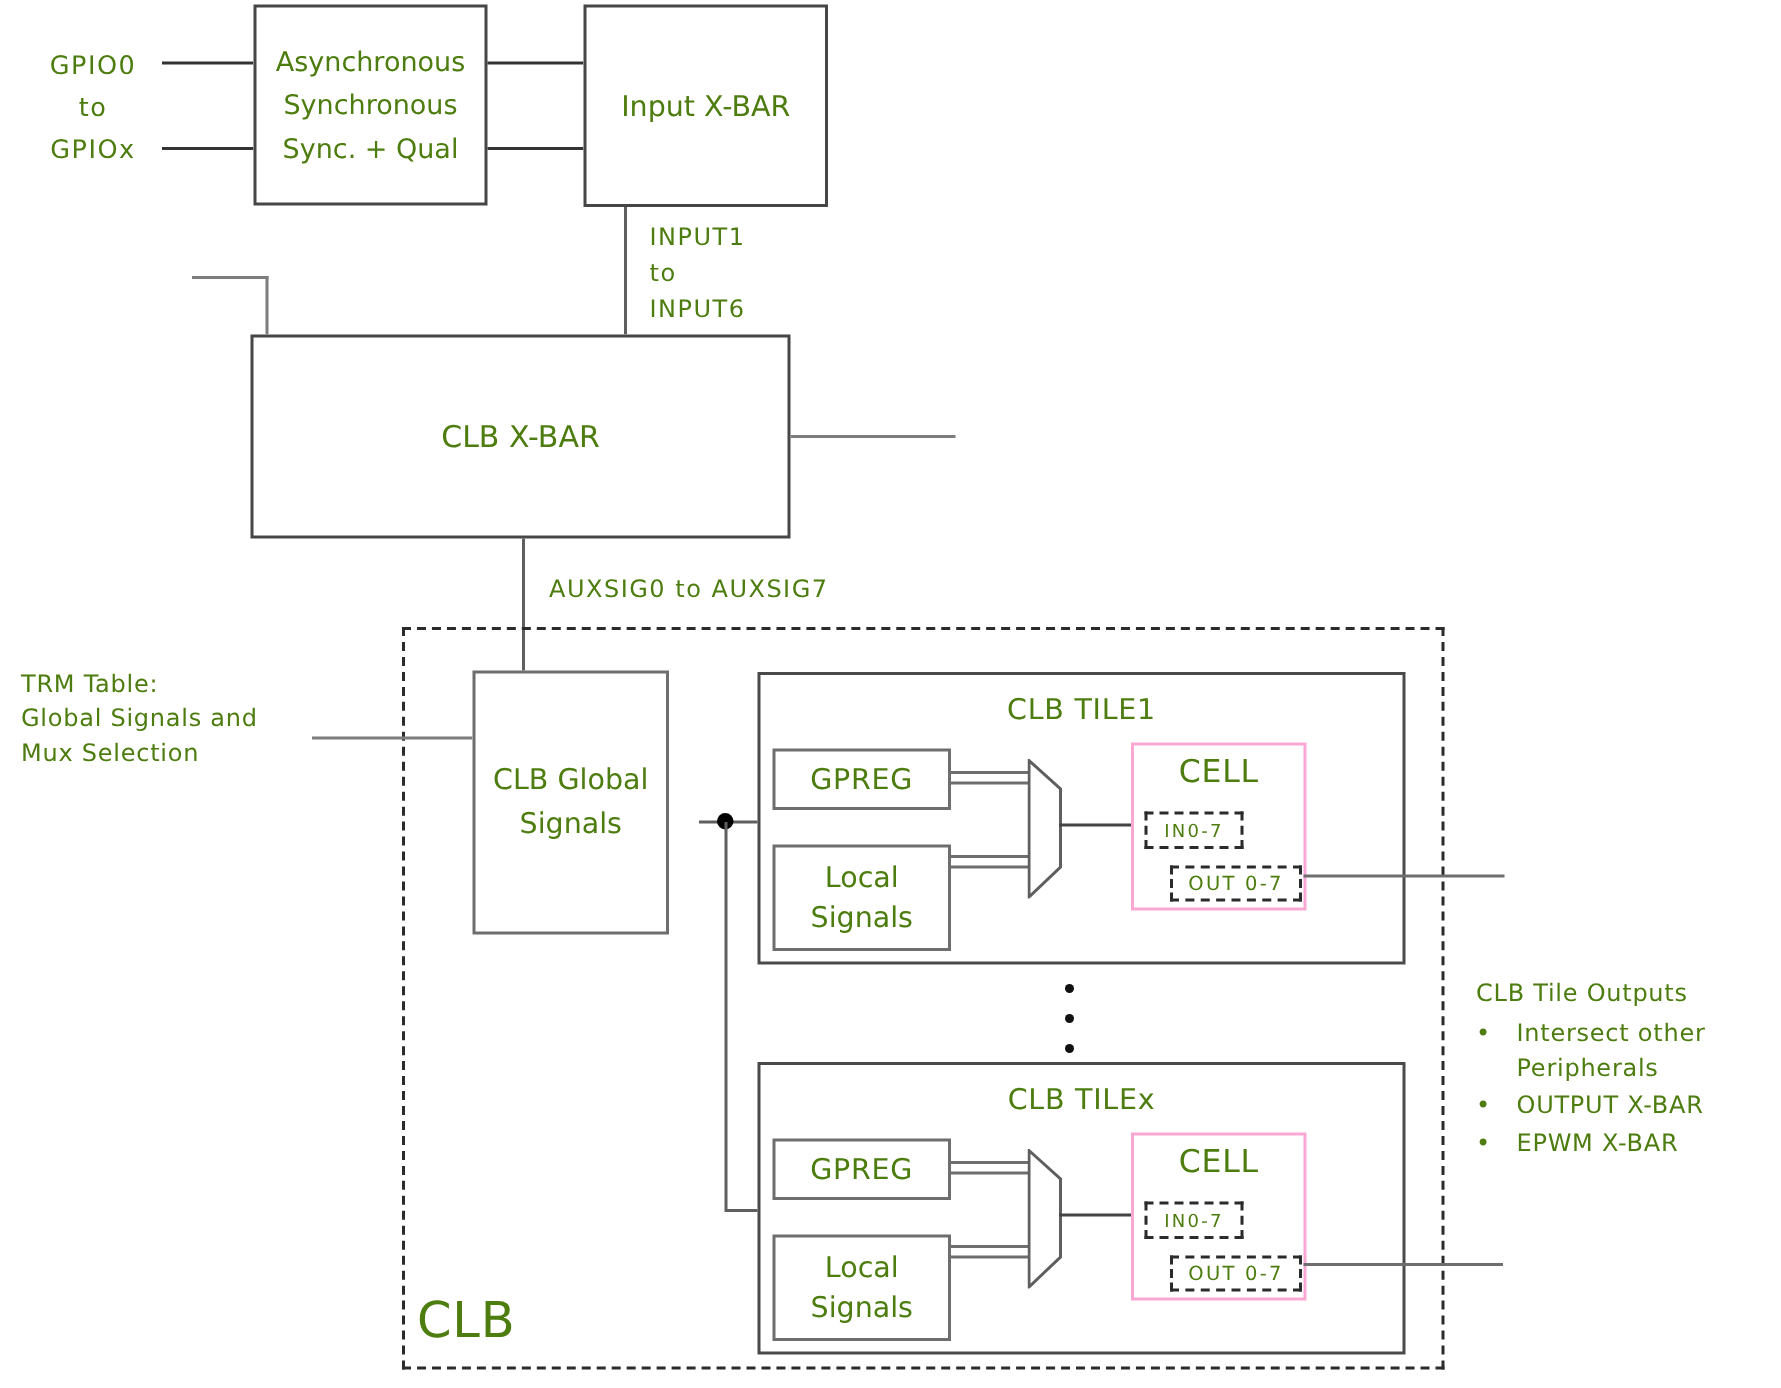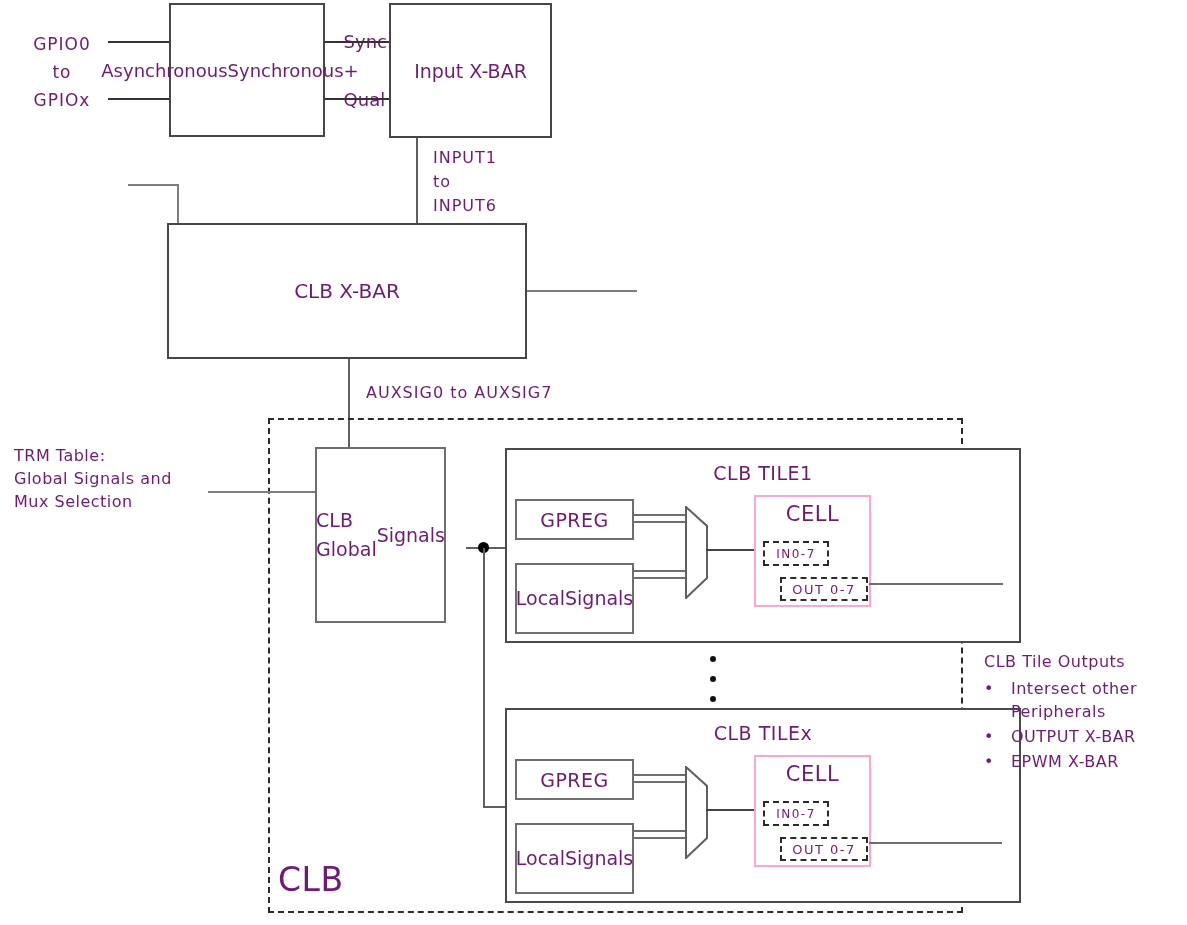--- a/index.html
+++ b/index.html
@@ -1,27 +1,27 @@
 <!DOCTYPE html>
 <html><head>
 <meta charset="utf-8">
 <style>
   html,body{margin:0;padding:0;background:#fff;}
   #stage{
     position:relative;width:1187px;height:925px;background:#ffffff;
     font-family:"DejaVu Sans","Liberation Sans",sans-serif;
-    color:#701a75;overflow:hidden;border-radius:28px;
+    color:#4d7c0f;overflow:hidden;border-radius:28px;
   }
   .abs{position:absolute;}
   .box{position:absolute;background:#fff;border:2px solid #464646;box-sizing:border-box;}
   .box.gray{border-color:#6e6e6e;}
   .hline{position:absolute;height:2px;background:#5f5f5f;}
   .vline{position:absolute;width:2px;background:#5f5f5f;}
   .lbl{position:absolute;white-space:nowrap;}
-  .center-multi{display:flex;flex-direction:row;align-items:center;justify-content:center;height:100%;}
+  .center-multi{display:flex;flex-direction:column;align-items:center;justify-content:center;height:100%;}
   .bus{position:absolute;height:9px;border-top:2px solid #6e6e6e;border-bottom:2px solid #6e6e6e;box-sizing:border-box;}
   .dashedbox{position:absolute;border:2px dashed #2b2b2b;box-sizing:border-box;background:#fff;
     display:flex;align-items:center;justify-content:center;}
   .dot{position:absolute;width:6px;height:6px;border-radius:50%;background:#111;}
   
   #gpio-label{left:16px;top:30px;width:92px;text-align:center;font-size:17px;letter-spacing:1px;line-height:28px;}
   #gpio0-line{left:108px;top:41px;width:61px;background:#333;}
   #gpiox-line{left:108px;top:98px;width:61px;background:#333;}
   #async-box{left:169px;top:3px;width:156px;height:134px;}
   #async-box .center-multi{font-size:18px;line-height:29px;}
@@ -43,21 +43,21 @@
   #clb-label{left:278px;top:860px;font-size:33px;letter-spacing:0.5px;}
   #trm-label{left:14px;top:444px;font-size:16px;letter-spacing:0.5px;line-height:23px;}
   #trm-line{left:208px;top:491px;width:107px;background:#7d7d7d;}
   #clb-global-box{left:315px;top:447px;width:131px;height:176px;border-color:#6e6e6e;}
   #clb-global-box .center-multi{font-size:19px;line-height:29px;}
   #global-out-line{left:466px;top:547px;width:217px;}
   #junction-dot{left:478px;top:542px;width:11px;height:11px;border-radius:50%;background:#000;position:absolute;}
   #global-down-vline{left:483px;top:548px;height:258px;}
   #global-tilex-line{left:483px;top:806px;width:200px;}
   
-  .tile{position:absolute;left:505px;width:516px;height:195px;border:2px solid #4a4a4a;background:#fff;box-sizing:border-box;}
+  .tile{position:absolute;left:505px;width:432px;height:195px;border:2px solid #4a4a4a;background:#fff;box-sizing:border-box;}
   #tile1{top:448px;}
   #tilex{top:708px;}
   .tile-title{position:absolute;top:12px;left:0;width:100%;text-align:center;font-size:19px;letter-spacing:0.5px;}
   .gpreg-box{position:absolute;left:8px;top:49px;width:119px;height:41px;border:2px solid #6e6e6e;box-sizing:border-box;
     display:flex;align-items:center;justify-content:center;font-size:19px;letter-spacing:0.5px;background:#fff;}
   .local-box{position:absolute;left:8px;top:113px;width:119px;height:71px;border:2px solid #6e6e6e;box-sizing:border-box;background:#fff;}
   .local-box .center-multi{font-size:19px;line-height:27px;text-align:right;}
   .gpreg-bus{left:127px;top:64px;width:52px;}
   .local-bus{left:127px;top:120px;width:52px;}
   .mux-svg{position:absolute;left:178px;top:56px;}

